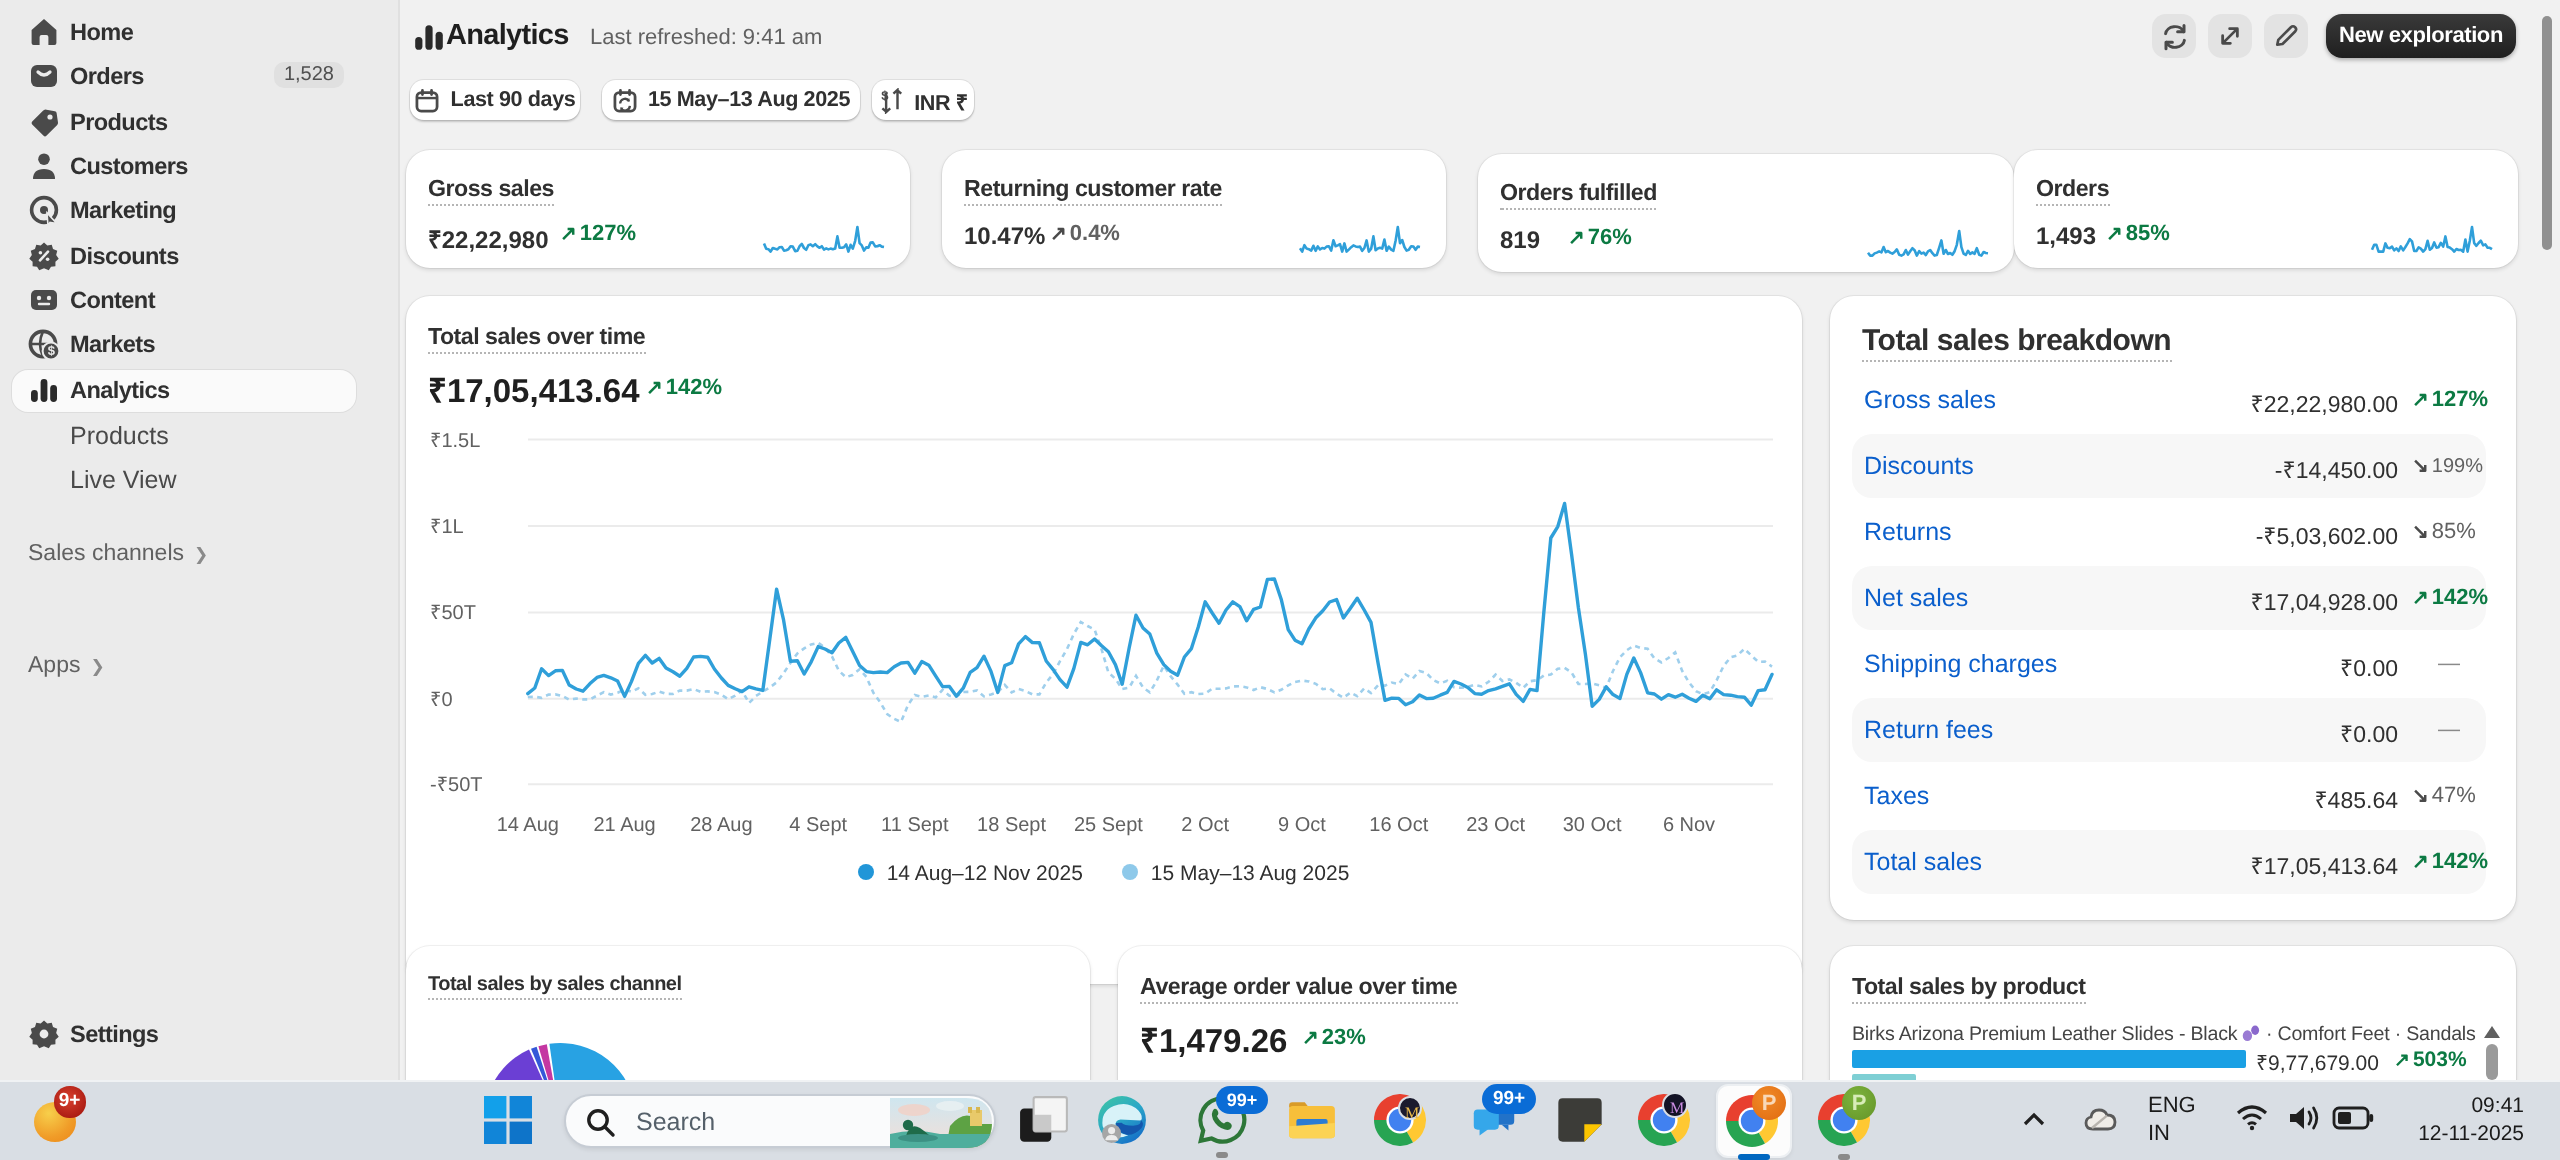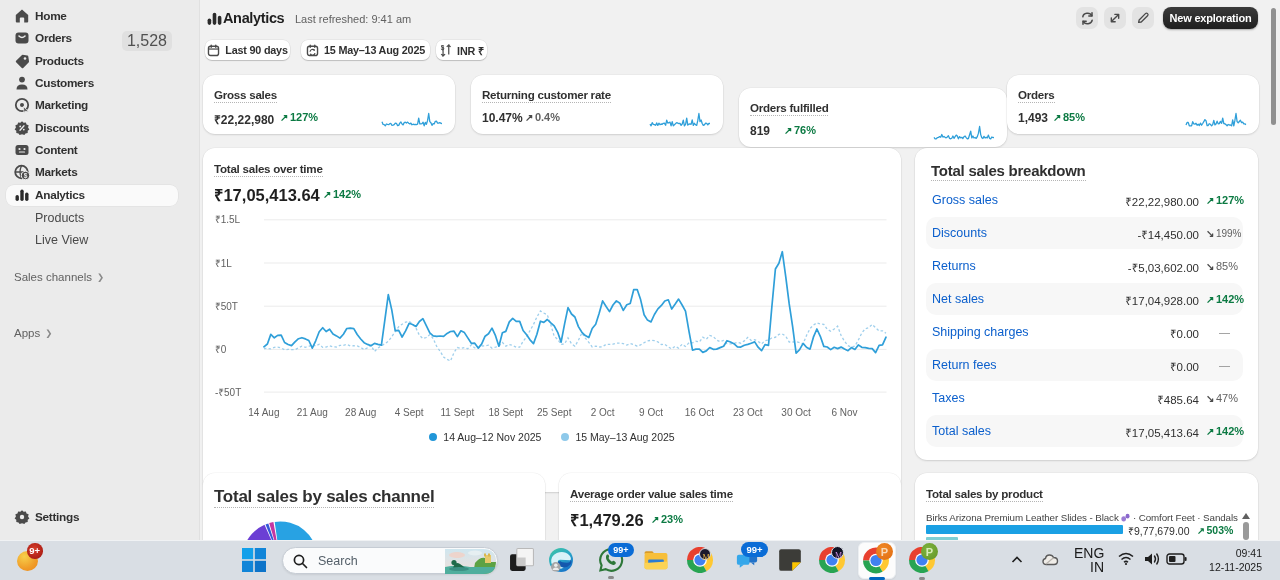--- a/index.html
+++ b/index.html
@@ -9,21 +9,21 @@
 .green{color:#0c7a43;font-weight:700}
 .gray-chg{color:#616161;font-weight:700}
 .arrow-g{color:#0c7a43;font-weight:700;margin-right:1.5px}
 .arrow-d{color:#4a4a4a;font-weight:700;margin-right:1.5px}
 
 #sidebar{position:absolute;left:0;top:0;width:200px;height:540px;background:#ebebeb;border-right:1px solid #e0e0e0}
 .nav-item{position:absolute;left:6px;width:172px;height:21px;border-radius:8px;display:flex;align-items:center;font-size:11.8px;font-weight:700;letter-spacing:-.3px;color:#303030}
 .nav-item svg{margin-left:8px;margin-right:5px;flex:0 0 auto}
 .nav-sub{position:absolute;left:35px;font-size:12.5px;font-weight:400;color:#494949;height:20px;display:flex;align-items:center}
 .nav-head{position:absolute;left:14px;font-size:11.5px;color:#616161;height:16px;display:flex;align-items:center}
-.badge-count{position:absolute;right:27px;top:3px;background:#e0e0e0;border-radius:5px;font-size:16px;font-weight:400;color:#505050;padding:1px 5px}
+.badge-count{position:absolute;right:27px;top:3px;background:#e0e0e0;border-radius:5px;font-size:10px;font-weight:400;color:#505050;padding:1px 5px}
 
 .iconbtn{position:absolute;top:7px;width:22px;height:22px;background:#e3e3e3;border-radius:7px;display:flex;align-items:center;justify-content:center}
 .pill{position:absolute;top:40px;height:20px;background:#fff;border-radius:7px;box-shadow:0 1px 1px rgba(0,0,0,.18),0 0 0 .5px rgba(0,0,0,.08);display:flex;align-items:center;font-size:10.8px;font-weight:700;letter-spacing:-.2px;color:#303030;padding:0 7px;white-space:nowrap;justify-content:center}
 .pill svg{margin-right:5px;flex:0 0 auto}
 
 .mtitle{position:absolute;left:11px;top:13px;font-size:11.6px;font-weight:700;letter-spacing:-.25px;color:#303030}
 .mval{position:absolute;left:11px;top:36px;font-size:12px;font-weight:700;color:#303030}
 .mchg{position:absolute;top:36px;font-size:11px}
 
 .brow{position:absolute;left:11px;width:317px;height:32px;border-radius:10px;font-size:12.5px}
@@ -160,21 +160,21 @@
     </svg>
 </div>
 <div class="card" style="left:471px;top:75px;width:252px;height:59px">
 <div class="mtitle"><span class="dotted">Returning customer rate</span></div>
 <div class="mval">10.47%</div>
 <div class="mchg" style="left:54px"><span class="arrow-d" style="font-size:10px">↗</span><span class="gray-chg">0.4%</span></div>
 <svg class="abs" style="right:12px;top:37px" width="62" height="16" viewBox="0 0 62 16">
       <path d="M1.0 12.1 L2.1 13.8 L3.2 10.6 L4.3 12.3 L5.4 12.6 L6.6 13.3 L7.7 10.9 L8.8 13.4 L9.9 11.2 L11.0 12.7 L12.1 12.0 L13.2 12.3 L14.3 11.3 L15.4 11.1 L16.6 13.3 L17.7 8.1 L18.8 11.1 L19.9 10.7 L21.0 10.1 L22.1 13.8 L23.2 9.7 L24.3 13.8 L25.4 12.8 L26.6 11.6 L27.7 10.7 L28.8 11.2 L29.9 11.5 L31.0 11.3 L32.1 13.4 L33.2 12.0 L34.3 8.2 L35.4 13.8 L36.6 12.3 L37.7 6.2 L38.8 13.1 L39.9 12.2 L41.0 11.9 L42.1 12.3 L43.2 7.8 L44.3 13.4 L45.4 11.3 L46.6 12.8 L47.7 13.4 L48.8 8.4 L49.9 1.5 L51.0 9.6 L52.1 8.0 L53.2 11.5 L54.3 13.3 L55.4 12.9 L56.6 11.1 L57.7 11.3 L58.8 12.9 L59.9 11.3 L61.0 11.5" fill="none" stroke="#2f9fd9" stroke-width="1.3" stroke-linejoin="round"></path>
     </svg>
 </div>
-<div class="card" style="left:739px;top:88px;width:268px;height:59px">
+<div class="card" style="left:739px;top:77px;width:268px;height:59px">
 <div class="mtitle"><span class="dotted">Orders fulfilled</span></div>
 <div class="mval">819</div>
 <div class="mchg" style="left:45px"><span class="arrow-g" style="font-size:10px">↗</span><span class="green">76%</span></div>
 <svg class="abs" style="right:12px;top:37px" width="62" height="16" viewBox="0 0 62 16">
       <path d="M1.0 12.4 L2.1 13.8 L3.2 13.8 L4.3 12.7 L5.4 12.3 L6.6 11.7 L7.7 12.2 L8.8 9.5 L9.9 12.1 L11.0 11.5 L12.1 12.3 L13.2 12.8 L14.3 12.0 L15.4 10.7 L16.6 13.4 L17.7 13.8 L18.8 13.2 L19.9 11.0 L21.0 13.3 L22.1 11.6 L23.2 10.1 L24.3 11.1 L25.4 13.8 L26.6 11.6 L27.7 12.8 L28.8 12.3 L29.9 13.5 L31.0 11.7 L32.1 11.0 L33.2 12.6 L34.3 13.8 L35.4 13.5 L36.6 9.8 L37.7 6.2 L38.8 12.9 L39.9 11.0 L41.0 13.0 L42.1 12.5 L43.2 13.4 L44.3 11.6 L45.4 8.4 L46.6 1.5 L47.7 9.6 L48.8 12.8 L49.9 13.5 L51.0 11.4 L52.1 13.0 L53.2 12.2 L54.3 12.9 L55.4 10.1 L56.6 13.4 L57.7 13.8 L58.8 12.0 L59.9 12.5 L61.0 12.6" fill="none" stroke="#2f9fd9" stroke-width="1.3" stroke-linejoin="round"></path>
     </svg>
 </div>
 <div class="card" style="left:1007px;top:75px;width:252px;height:59px">
 <div class="mtitle"><span class="dotted">Orders</span></div>
 <div class="mval">1,493</div>
@@ -256,30 +256,30 @@
       <span class="val">₹485.64</span>
       <span class="chg"><span class="arrow-d" style="font-size:10px">↘</span><span style="color:#616161;font-size:11px">47%</span></span>
     </div>
 <div class="brow alt" style="top:267px">
       <span class="lbl">Total sales</span>
       <span class="val">₹17,05,413.64</span>
       <span class="chg"><span class="arrow-g" style="font-size:10px">↗</span><span class="green" style="font-size:11px">142%</span></span>
     </div>
 </div>
 <div class="card" style="left:203px;top:473px;width:342px;height:90px">
-<div class="abs" style="left:11px;top:14px;font-size:17px;font-weight:700;letter-spacing:-.25px"><span class="dotted">Total sales by sales channel</span></div>
+<div class="abs" style="left:11px;top:14px;font-size:10px;font-weight:700;letter-spacing:-.25px"><span class="dotted">Total sales by sales channel</span></div>
 <svg class="abs" style="left:0;top:0" width="342" height="90" viewBox="0 0 342 90">
       <path d="M77.0 86.5 L71.7 48.9 A38 38 0 1 1 77.0 124.5 Z" fill="#28a2e3"></path>
       <path d="M77.0 86.5 L44.1 105.5 A38 38 0 0 1 61.5 51.8 Z" fill="#6b3fd4"></path>
       <path d="M77.0 86.5 L62.5 51.4 A38 38 0 0 1 65.3 50.4 Z" fill="#3558d8"></path>
       <path d="M77.0 86.5 L66.2 50.1 A38 38 0 0 1 70.4 49.1 Z" fill="#c437a2"></path>
     </svg>
 </div>
 <div class="card" style="left:559px;top:473px;width:342px;height:90px">
-<div class="abs" style="left:11px;top:14px;font-size:11.6px;font-weight:700;letter-spacing:-.25px"><span class="dotted">Average order value sales time</span></div>
+<div class="abs" style="left:11px;top:14px;font-size:11.6px;font-weight:700;letter-spacing:-.25px"><span class="dotted">Average order value over time</span></div>
 <div class="abs" style="left:11px;top:35px;font-size:16.5px;font-weight:700;color:#1f1f1f">₹1,479.26</div>
 <div class="abs" style="left:92px;top:40px;font-size:11px"><span class="arrow-g" style="font-size:10px">↗</span><span class="green">23%</span></div>
 </div>
 <div class="card" style="left:915px;top:473px;width:343px;height:90px">
 <div class="abs" style="left:11px;top:14px;font-size:11.6px;font-weight:700;letter-spacing:-.25px"><span class="dotted">Total sales by product</span></div>
 <div class="abs" style="left:11px;top:39px;font-size:9.8px;letter-spacing:-.1px;color:#444;white-space:nowrap;overflow:hidden;width:316px">Birks Arizona Premium Leather Slides - Black <svg width="9" height="9" viewBox="0 0 10 10" style="vertical-align:-1px">
         <ellipse cx="3" cy="6.5" rx="2.6" ry="3" fill="#9a7bd4"></ellipse>
         <ellipse cx="7.3" cy="3.5" rx="2.2" ry="2.6" fill="#8a68cc"></ellipse>
       </svg> · Comfort Feet · Sandals</div>
 <div class="abs" style="left:11px;top:52px;width:197px;height:9px;background:#1aa0e4;border-radius:1px"></div>
@@ -421,21 +421,21 @@
   </div>
 <div class="abs" style="left:921px;top:543px;width:17px;height:17px;border-radius:50%;background:radial-gradient(circle at 40% 35%,#7cb33e,#649427);color:#d8ecb8;font-size:11px;font-weight:700;display:flex;align-items:center;justify-content:center">P</div>
 <div class="abs" style="left:919px;top:577px;width:6px;height:3px;border-radius:2px;background:#8a8a8a"></div>
 <svg class="abs" style="left:1010px;top:554px" width="14" height="12" viewBox="0 0 14 12" fill="none" stroke="#1f1f1f" stroke-width="1.6">
     <path d="M2.5 8 L7 3.5 L11.5 8"></path>
   </svg>
 <svg class="abs" style="left:1041px;top:551px" width="19" height="17" viewBox="0 0 19 17">
     <path d="M5.5 13.5 Q2 13.5 2 10.5 Q2 8 4.5 7.5 Q5 4 8.5 4 Q11.5 4 12.5 6.5 Q16.5 6.5 16.5 10 Q16.5 13.5 13 13.5 Z" fill="#f0ede8" stroke="#5a5a5a" stroke-width="1.4"></path>
     <path d="M5 13 L12.5 6.8" stroke="#b8b4ae" stroke-width="1.2"></path>
   </svg>
-<div class="abs" style="left:1074px;top:546px;width:30px;text-align:right;font-size:14px;line-height:14px;color:#1a1a1a">ENG<br>IN</div>
+<div class="abs" style="left:1074px;top:546px;width:30px;text-align:left;font-size:11px;line-height:14px;color:#1a1a1a">ENG<br>IN</div>
 <svg class="abs" style="left:1117px;top:551px" width="18" height="15" viewBox="0 0 18 15" fill="none" stroke="#1f1f1f" stroke-width="1.5">
     <path d="M2 5.5 Q9 -0.5 16 5.5" stroke-width="1.6"></path>
     <path d="M4.5 8.5 Q9 4.5 13.5 8.5"></path>
     <path d="M7 11.2 Q9 9.5 11 11.2"></path>
     <circle cx="9" cy="13" r="1.1" fill="#1f1f1f" stroke="none"></circle>
   </svg>
 <svg class="abs" style="left:1143px;top:551px" width="18" height="16" viewBox="0 0 18 16">
     <path d="M2 6 L5 6 L9 2.5 L9 13.5 L5 10 L2 10 Z" fill="#1f1f1f"></path>
     <path d="M11.5 5 Q13.5 8 11.5 11 M13.8 3 Q17 8 13.8 13" stroke="#1f1f1f" stroke-width="1.4" fill="none" stroke-linecap="round"></path>
   </svg>

